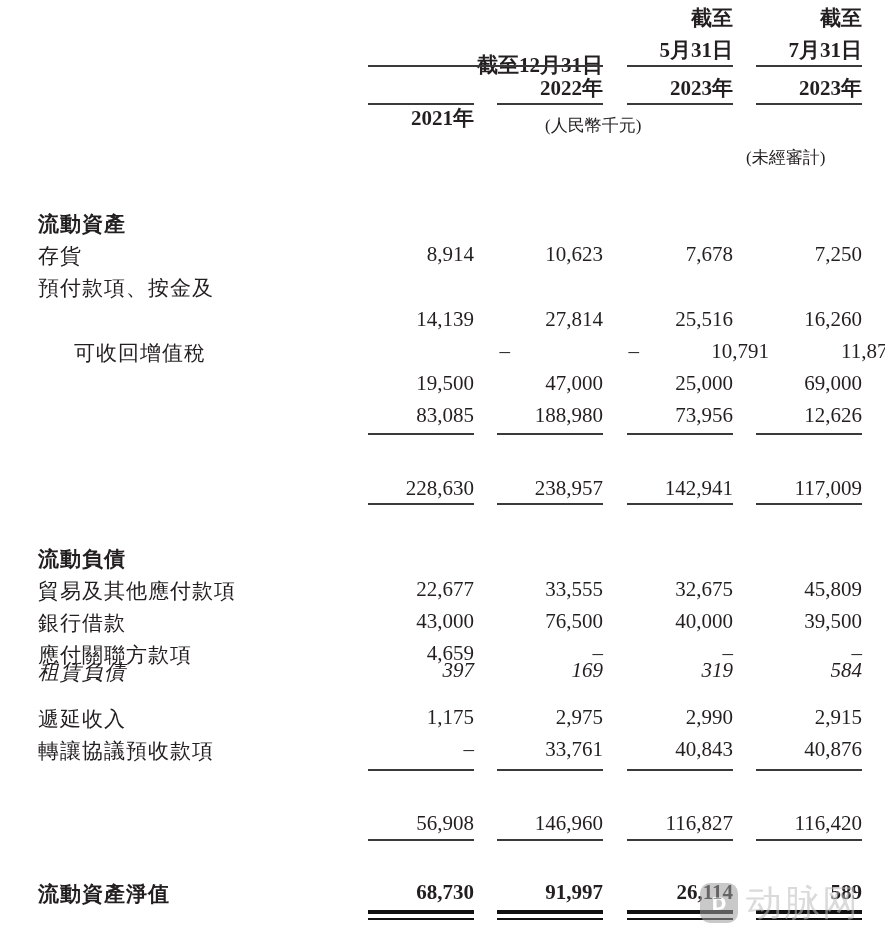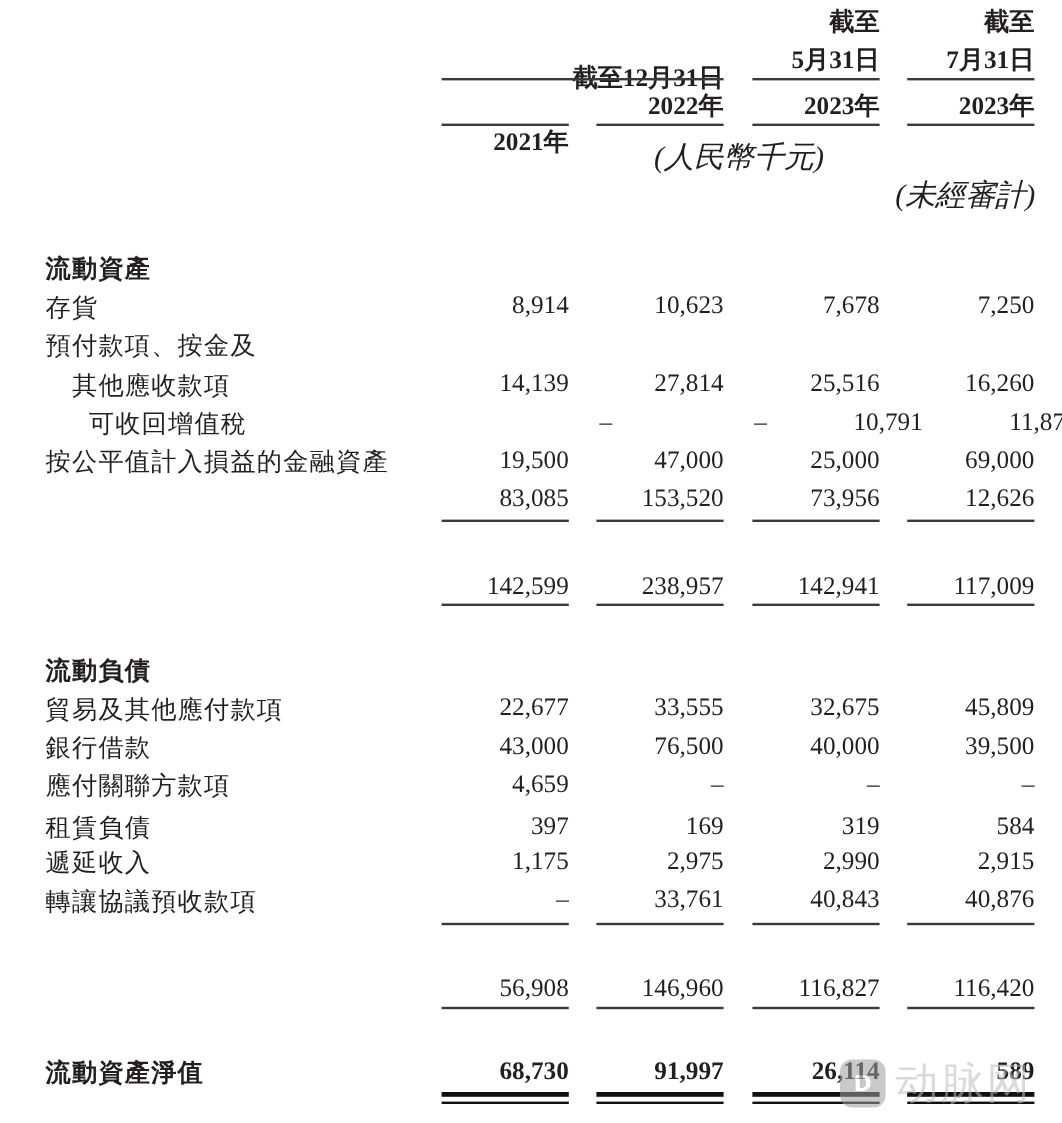--- a/index.html
+++ b/index.html
@@ -6,21 +6,21 @@
   body {
     width: 885px; height: 936px; position: relative; overflow: hidden;
     color: #231f20;
     font-family: "Liberation Serif", "DejaVu Serif", serif;
   }
   .abs { position: absolute; }
   .hdr { font-weight: bold; font-size: 21px; text-align: right; white-space: nowrap; }
   .col { width: 106px; }
   .c1 { left: 368px; } .c2 { left: 497px; } .c3 { left: 627px; } .c4 { left: 756px; }
   .hline { position: absolute; height: 1.5px; background: #3a3a3a; }
-  .unit { font-style: italic; font-size: 25px; white-space: nowrap; }
+  .unit { font-size: 17px; white-space: nowrap; }
   .row { position: absolute; left: 0; width: 885px; height: 32px; }
   .row .label { position: absolute; left: 38px; top: 0; font-size: 21px; letter-spacing: 1px; white-space: nowrap; font-family: "DejaVu Sans", sans-serif; font-weight: 300; }
   .row .label.indent { left: 60px; }
   .row .label.bold { font-weight: bold; }
   .row .v { position: absolute; top: 0; width: 106px; text-align: right; font-size: 21px; }
   .row .v.bold { font-weight: bold; }
   .dbl-thick { position: absolute; height: 4px; background: #111; }
   .dbl-thin { position: absolute; height: 1.5px; background: #111; }
   .watermark {
     position: absolute; left: 700px; top: 878px; width: 185px; height: 50px;
@@ -65,54 +65,52 @@
   <span class="label">存貨</span>
   <span class="v c1">8,914</span>
   <span class="v c2">10,623</span>
   <span class="v c3">7,678</span>
   <span class="v c4">7,250</span>
 </div>
 <div class="row" style="top:274px;">
   <span class="label">預付款項、按金及</span>
 </div>
 <div class="row" style="top:307px;">
-  <span class="label indent">其他應收款項</span>
   <span class="v c1">14,139</span>
   <span class="v c2">27,814</span>
   <span class="v c3">25,516</span>
   <span class="v c4">16,260</span>
 </div>
 <div class="row" style="top:339px;margin-left:36px;">
   <span class="label">可收回增值稅</span>
   <span class="v c1">–</span>
   <span class="v c2">–</span>
   <span class="v c3">10,791</span>
   <span class="v c4">11,873</span>
 </div>
 <div class="row" style="top:371px;">
-  <span class="label">按公平值計入損益的金融資產</span>
   <span class="v c1">19,500</span>
   <span class="v c2">47,000</span>
   <span class="v c3">25,000</span>
   <span class="v c4">69,000</span>
 </div>
 <div class="row" style="top:403px;">
   <span class="v c1">83,085</span>
-  <span class="v c2">153,520</span>
+  <span class="v c2">188,980</span>
   <span class="v c3">73,956</span>
   <span class="v c4">12,626</span>
 </div>
 
 <div class="hline c1" style="top:433px; width:106px;"></div>
 <div class="hline c2" style="top:433px; width:106px;"></div>
 <div class="hline c3" style="top:433px; width:106px;"></div>
 <div class="hline c4" style="top:433px; width:106px;"></div>
 
 <div class="row" style="top:476px;">
-  <span class="v c1">142,599</span>
+  <span class="v c1">228,630</span>
   <span class="v c2">238,957</span>
   <span class="v c3">142,941</span>
   <span class="v c4">117,009</span>
 </div>
 
 <div class="hline c1" style="top:503px; width:106px;"></div>
 <div class="hline c2" style="top:503px; width:106px;"></div>
 <div class="hline c3" style="top:503px; width:106px;"></div>
 <div class="hline c4" style="top:503px; width:106px;"></div>
 
@@ -134,21 +132,21 @@
   <span class="v c3">40,000</span>
   <span class="v c4">39,500</span>
 </div>
 <div class="row" style="top:641px;">
   <span class="label">應付關聯方款項</span>
   <span class="v c1">4,659</span>
   <span class="v c2">–</span>
   <span class="v c3">–</span>
   <span class="v c4">–</span>
 </div>
-<div class="row" style="top:676px;">
+<div class="row" style="top:658px;font-style:italic;">
   <span class="label">租賃負債</span>
   <span class="v c1">397</span>
   <span class="v c2">169</span>
   <span class="v c3">319</span>
   <span class="v c4">584</span>
 </div>
 <div class="row" style="top:705px;">
   <span class="label">遞延收入</span>
   <span class="v c1">1,175</span>
   <span class="v c2">2,975</span>

